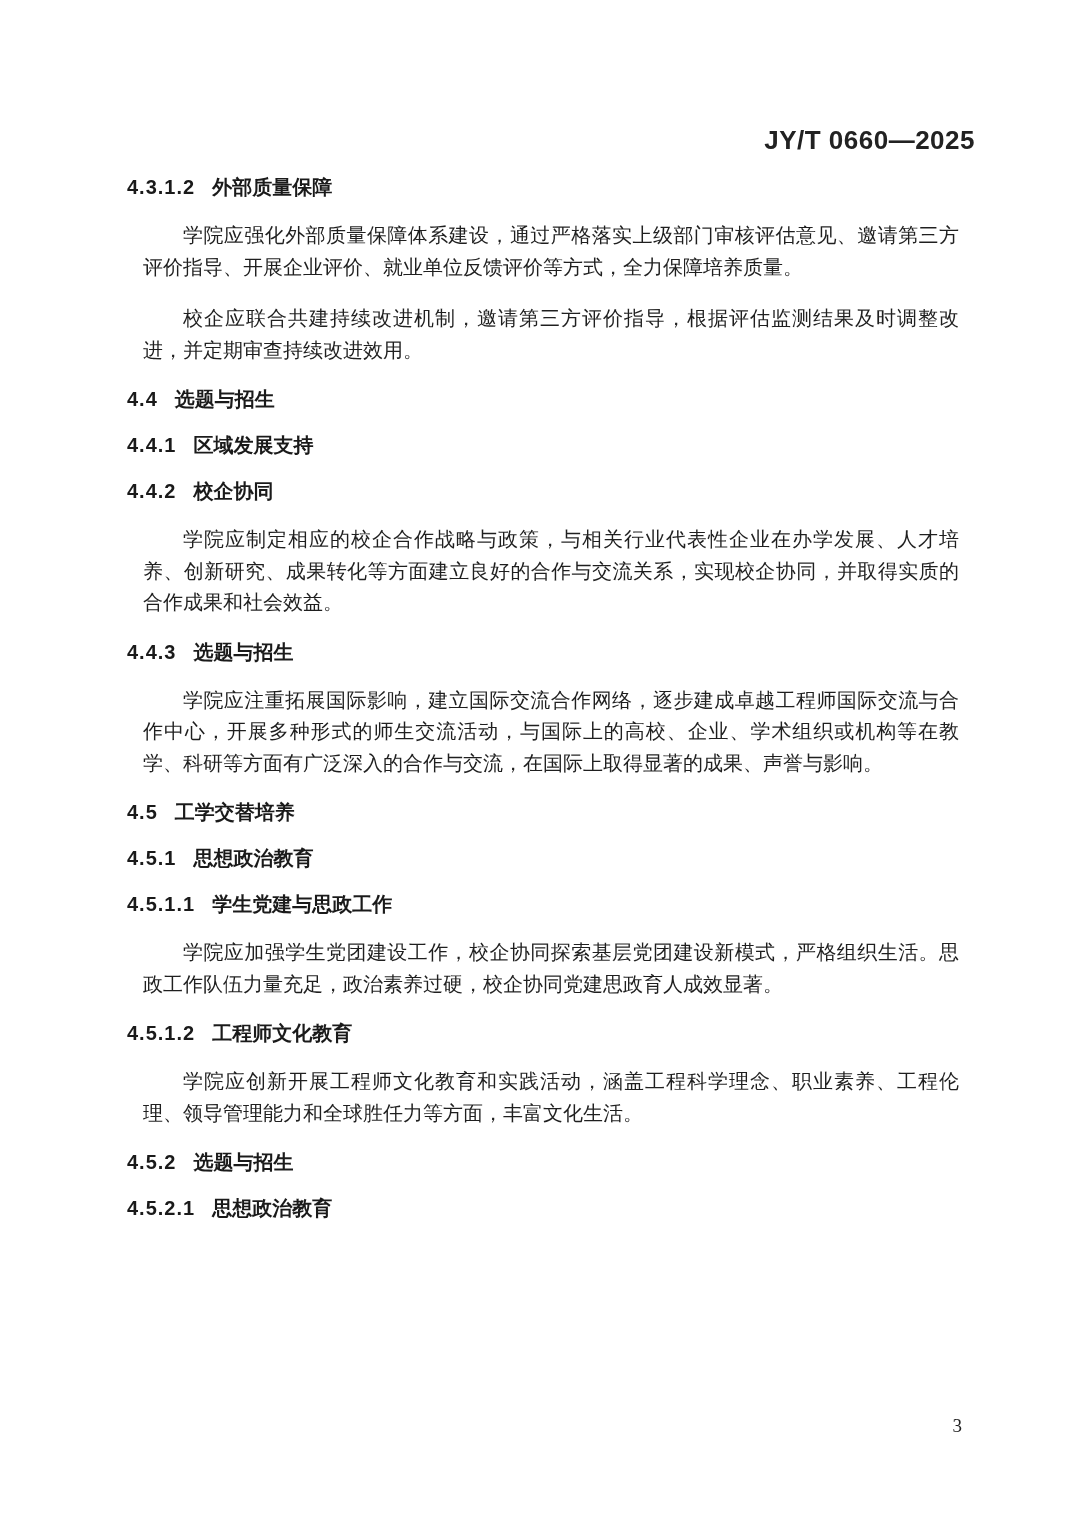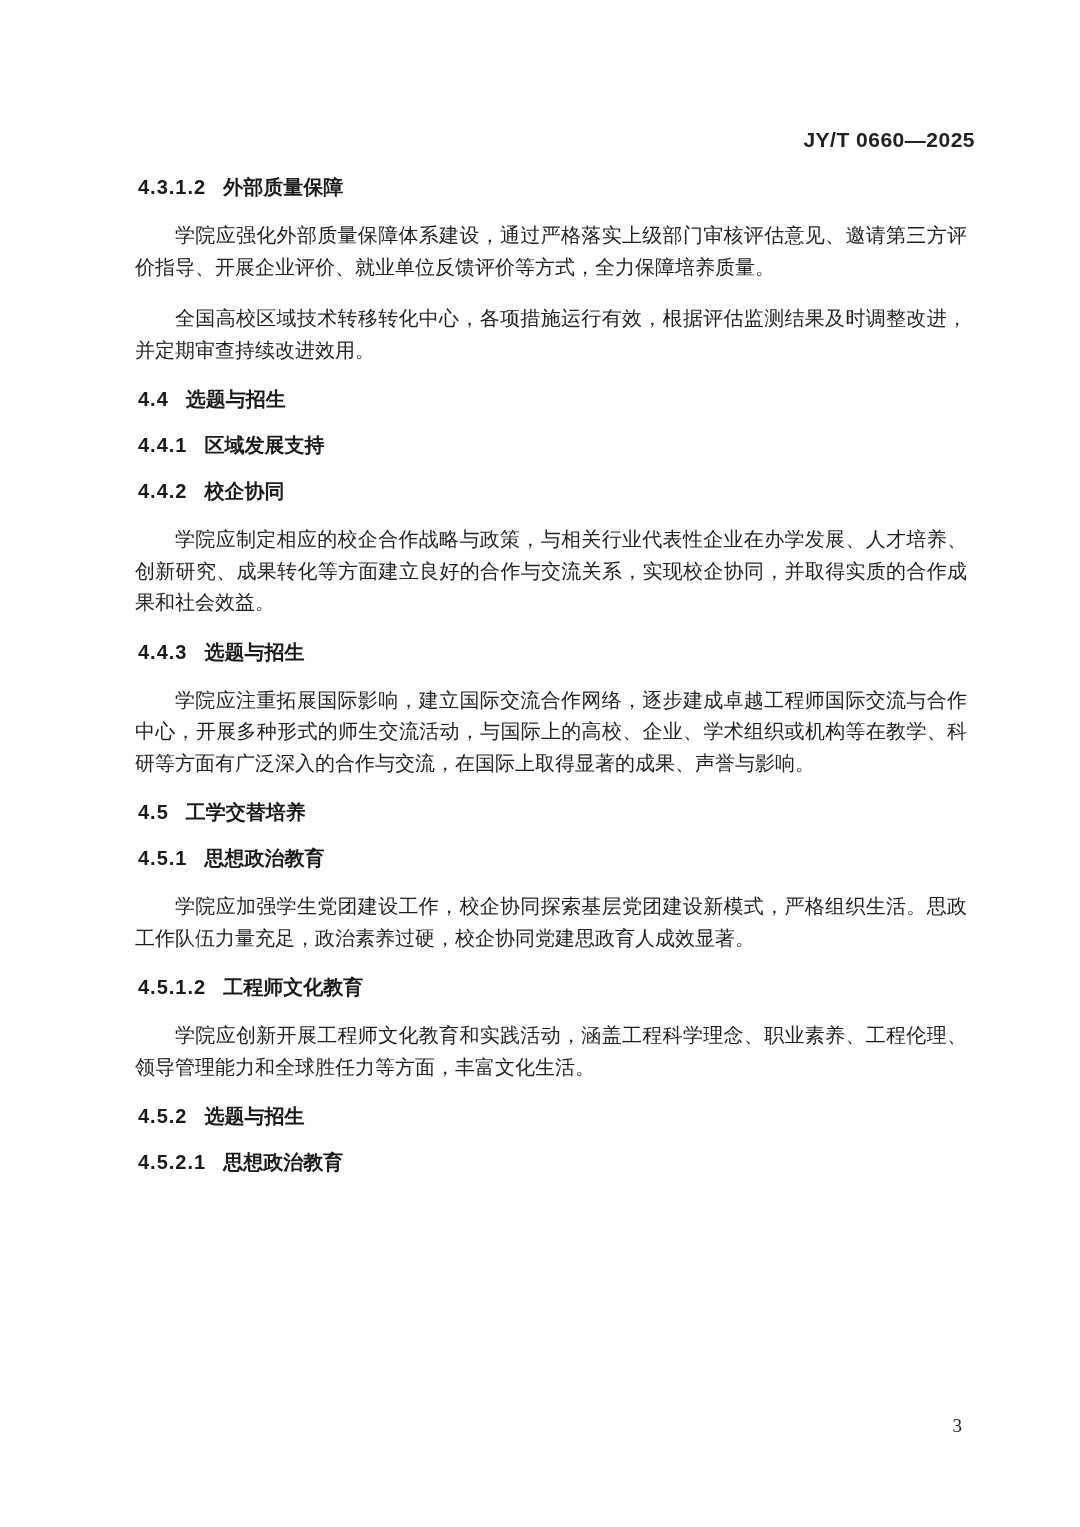--- a/index.html
+++ b/index.html
@@ -17,46 +17,46 @@
     color: #1c1c1c;
     box-sizing: border-box;
     padding: 126px 105px 0 127px;
     overflow: hidden;
     font-family: "Liberation Serif", "DejaVu Serif", serif;
   }
   .doc-header {
     text-align: right;
     font-family: "Liberation Sans", "DejaVu Sans", sans-serif;
     font-weight: 600;
-    font-size: 21px;
+    font-size: 26px;
     line-height: 28px;
     letter-spacing: 0.5px;
     color: #222;
   }
   .doc-body {
     margin-top: 20px;
   }
   .sec-heading {
     font-family: "Liberation Sans", "DejaVu Sans", sans-serif;
     font-weight: 700;
     font-size: 20px;
     line-height: 26px;
-    margin: 20px 11px;
+    margin: 20px 0;
     color: #1a1a1a;
     white-space: nowrap;
   }
   .sec-heading .num {
     font-weight: 600;
     letter-spacing: 1px;
     margin-right: 0.85em;
   }
   .sec-para {
     font-size: 20px;
     line-height: 31.5px;
-    margin: 20px 8px;
+    margin: 20px 16px;
     text-align: justify;
     text-indent: 2em;
     color: #1f1f1f;
   }
   .page-number {
     position: absolute;
     right: 118px;
     top: 1415px;
     font-size: 19px;
     font-family: "Liberation Serif", "DejaVu Serif", serif;
@@ -69,39 +69,40 @@
 <div class="page">
 
   <div class="doc-header">JY/T 0660—2025</div>
 
   <main class="doc-body">
   <h2 class="sec-heading"><span class="num">4.3.1.2</span><span class="ttl">外部质量保障</span></h2>
 
   <p class="sec-para"><span>学院应强化外部质量保障体系建设，通过严格落实上级部门审核评估意见、邀请第三方评价指导、开展企业评价、就业单位反馈评价等方式，全力保障培养质量。</span></p>
 
 
-  <p class="sec-para"><span>全国高校区域技术转移转化中心，各项措施运行有效，根据评估监测结果及时调整改进，并定期审查持续改进效用。</span></p>
+  <p class="sec-para"><span>校企应联合共建持续改进机制，邀请第三方评价指导，根据评估监测结果及时调整改进，并定期审查持续改进效用。</span></p>
 
   <h2 class="sec-heading"><span class="num">4.4</span><span class="ttl">选题与招生</span></h2>
 
   <h2 class="sec-heading"><span class="num">4.4.1</span><span class="ttl">区域发展支持</span></h2>
 
 
   <h2 class="sec-heading"><span class="num">4.4.2</span><span class="ttl">校企协同</span></h2>
 
   <p class="sec-para"><span>学院应制定相应的校企合作战略与政策，与相关行业代表性企业在办学发展、人才培养、创新研究、成果转化等方面建立良好的合作与交流关系，实现校企协同，并取得实质的合作成果和社会效益。</span></p>
 
   <h2 class="sec-heading"><span class="num">4.4.3</span><span class="ttl">选题与招生</span></h2>
 
   <p class="sec-para"><span>学院应注重拓展国际影响，建立国际交流合作网络，逐步建成卓越工程师国际交流与合作中心，开展多种形式的师生交流活动，与国际上的高校、企业、学术组织或机构等在教学、科研等方面有广泛深入的合作与交流，在国际上取得显著的成果、声誉与影响。</span></p>
 
   <h2 class="sec-heading"><span class="num">4.5</span><span class="ttl">工学交替培养</span></h2>
 
   <h2 class="sec-heading"><span class="num">4.5.1</span><span class="ttl">思想政治教育</span></h2>
 
+  <h2 class="sec-heading"><span class="num">4.5.1.1</span><span class="ttl">学生党建与思政工作</span></h2>
 
   <p class="sec-para"><span>学院应加强学生党团建设工作，校企协同探索基层党团建设新模式，严格组织生活。思政工作队伍力量充足，政治素养过硬，校企协同党建思政育人成效显著。</span></p>
 
   <h2 class="sec-heading"><span class="num">4.5.1.2</span><span class="ttl">工程师文化教育</span></h2>
 
   <p class="sec-para"><span>学院应创新开展工程师文化教育和实践活动，涵盖工程科学理念、职业素养、工程伦理、领导管理能力和全球胜任力等方面，丰富文化生活。</span></p>
 
   <h2 class="sec-heading"><span class="num">4.5.2</span><span class="ttl">选题与招生</span></h2>
 
   <h2 class="sec-heading"><span class="num">4.5.2.1</span><span class="ttl">思想政治教育</span></h2>

